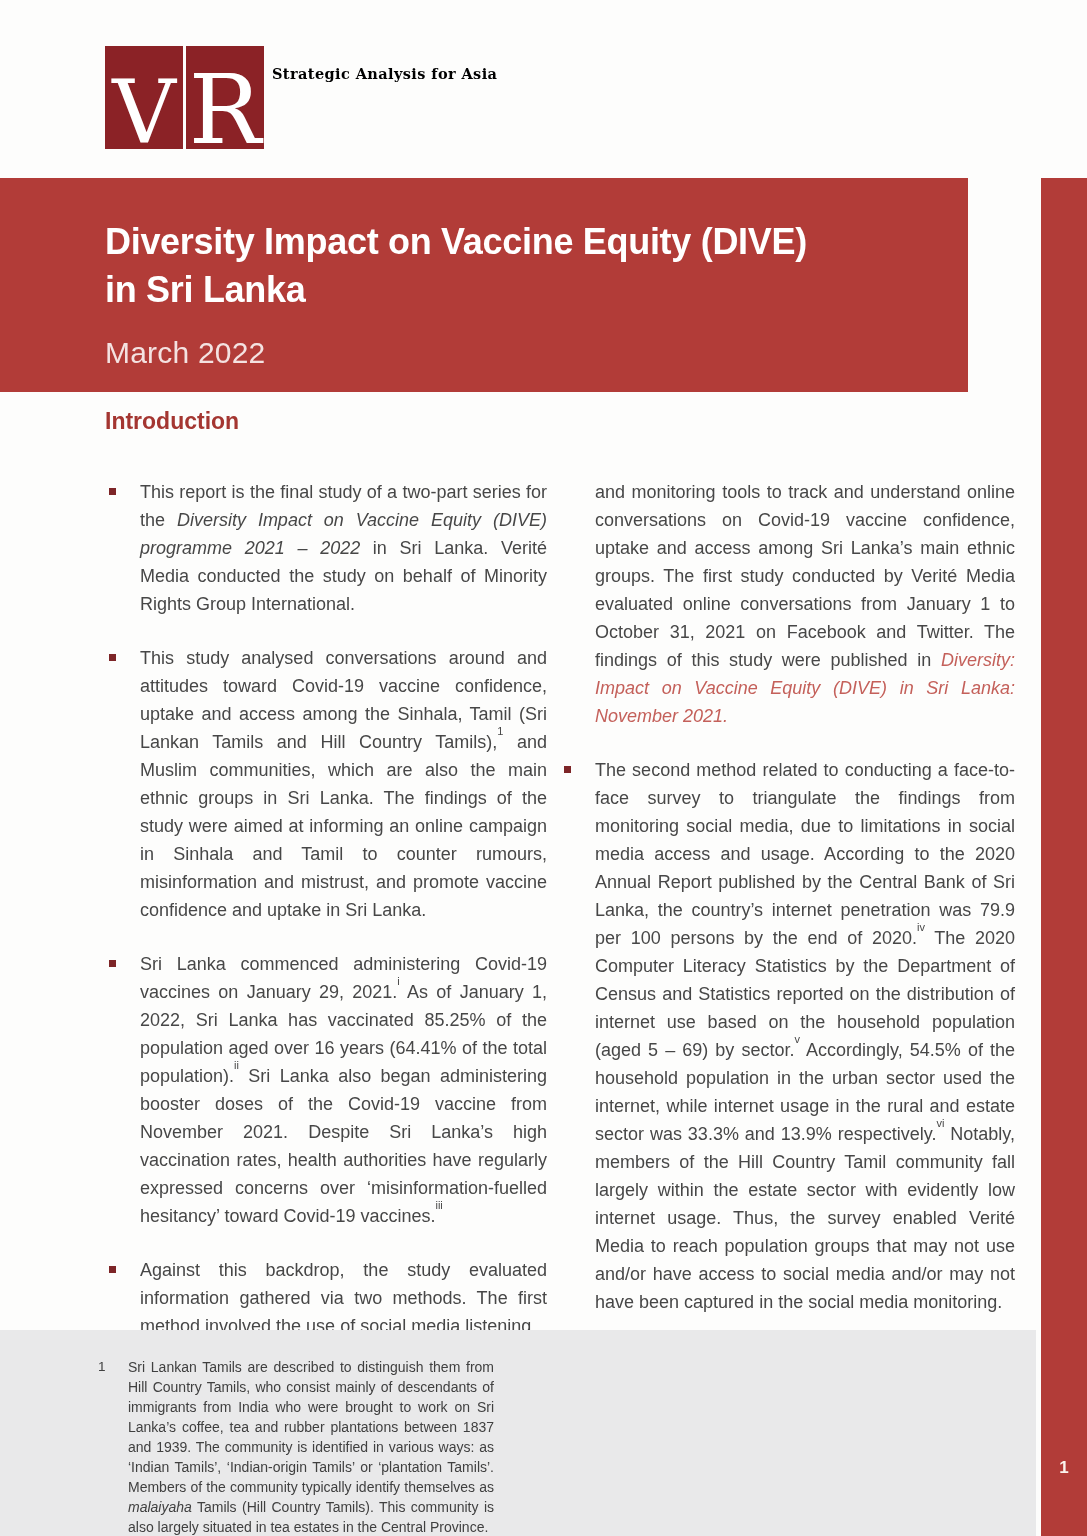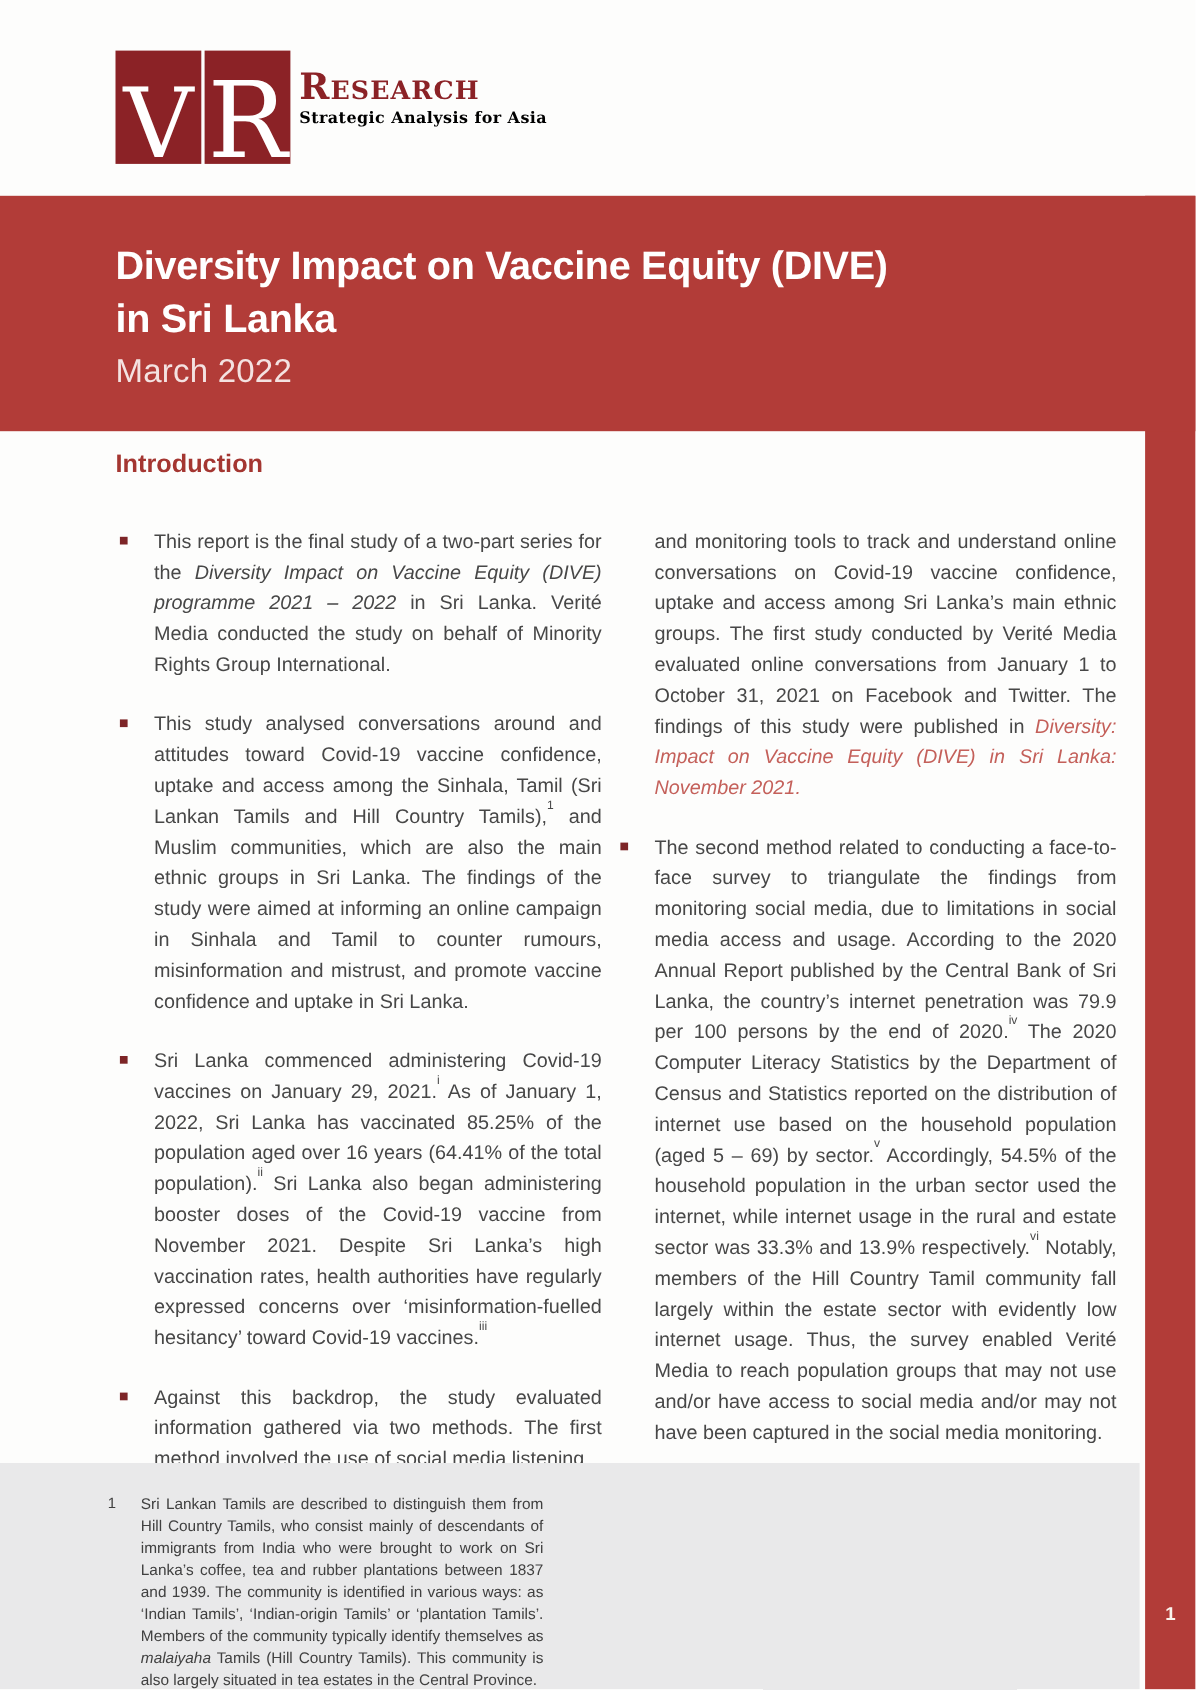--- a/index.html
+++ b/index.html
@@ -38,29 +38,29 @@
     font-family:"DejaVu Serif", serif;font-weight:600;
     font-variant:small-caps;font-size:33px;line-height:34px;letter-spacing:1px;
   }
   .logo-tagline{
     font-family:"DejaVu Serif", serif;font-weight:bold;
     font-size:14.5px;margin-top:3px;letter-spacing:0.4px;color:#000000;
   }
 
   
   .banner{
-    position:absolute;top:178px;left:0;width:1087px;height:214px;
+    position:absolute;top:178px;left:0;width:968px;height:214px;
     background:#b23c38;box-sizing:border-box;
     padding:40px 0 0 105px;color:#ffffff;
   }
   .banner-title{
     margin:0;font-size:36px;line-height:48px;font-weight:bold;letter-spacing:-0.3px;
   }
   .banner-date{
-    margin-top:7px;font-size:30px;font-weight:normal;color:rgba(255,255,255,0.85);
+    margin-top:22px;font-size:30px;font-weight:normal;color:rgba(255,255,255,0.85);
     letter-spacing:0.2px;
   }
 
   
   .intro-heading{
     position:absolute;top:408px;left:105px;margin:0;
     font-size:23px;font-weight:bold;color:#a43631;text-align:center;
   }
 
   
@@ -103,21 +103,20 @@
     <div class="logo">
       <div class="logo-squares">
         <div class="logo-sq sq-v">
           <span class="glyph">V</span>
         </div>
         <div class="logo-sq sq-r">
           <span class="glyph">R</span>
         </div>
       </div>
       <div class="logo-textblock">
-        <div class="logo-name">Research</div>
         <div class="logo-tagline">Strategic Analysis for Asia</div>
       </div>
     </div>
   </header>
 
   <section class="banner">
     <h1 class="banner-title">
       <span>Diversity Impact on Vaccine Equity (DIVE)</span><br>
       <span>in Sri Lanka</span>
     </h1>

